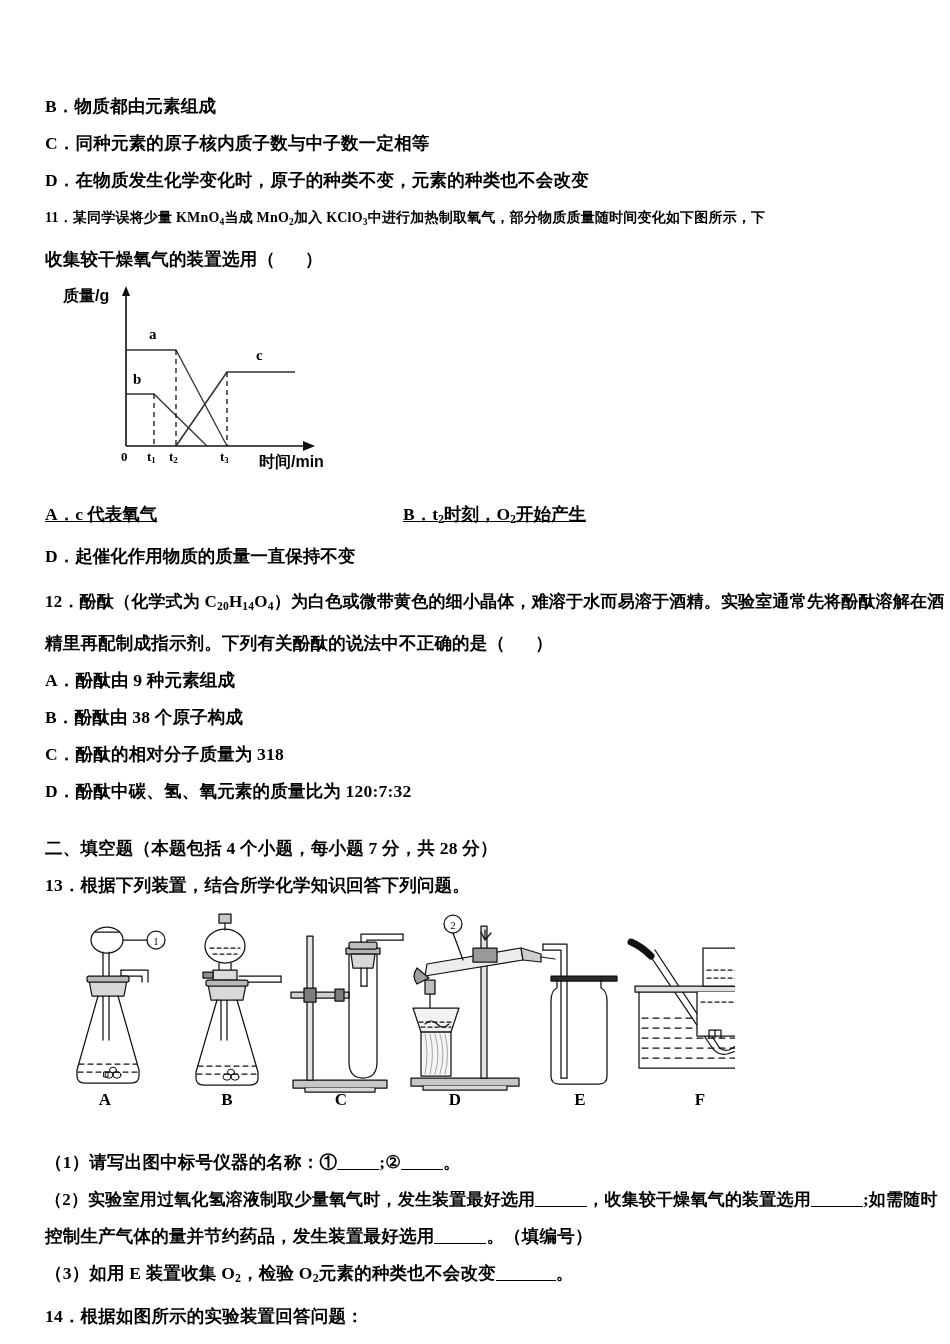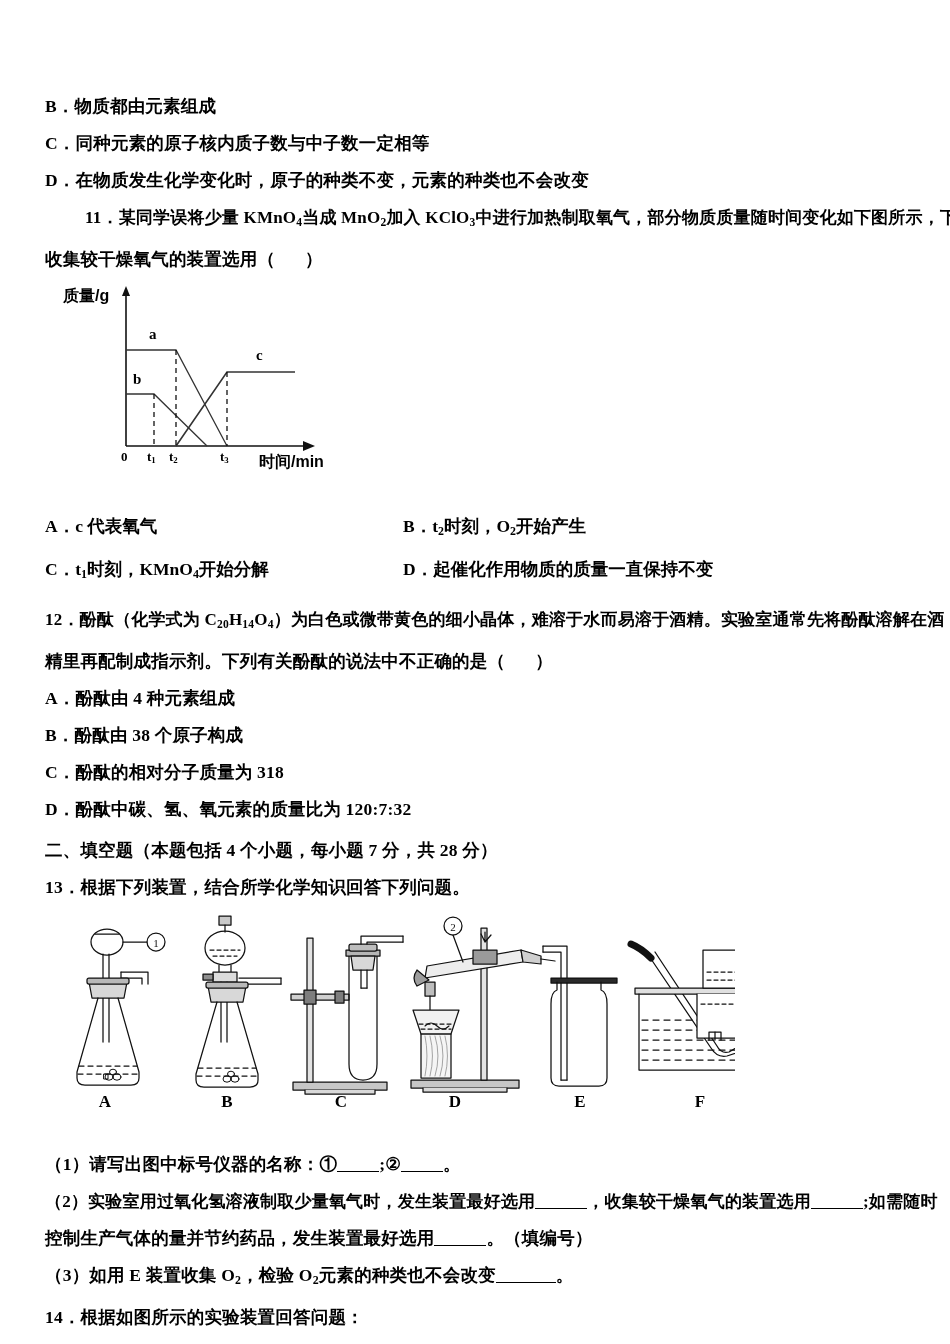--- a/index.html
+++ b/index.html
@@ -118,21 +118,21 @@
 </head>
 <body>
 
 <div class="page">
  <div class="content">
 
   <div class="line">B．物质都由元素组成</div>
   <div class="line">C．同种元素的原子核内质子数与中子数一定相等</div>
   <div class="line">D．在物质发生化学变化时，原子的种类不变，元素的种类也不会改变</div>
 
-  <div class="line" style="font-size:17px;margin-left:40px;">
+  <div class="line" style="font-size:14px;">
     <span>11．某同学误将少量 KMnO</span><sub>4</sub><span>当成 MnO</span><sub>2</sub><span>加入 KClO</span><sub>3</sub><span>中进行加热制取氧气，部分物质质量随时间变化如下图所示，下</span>
   </div>
   <div class="line">
     <span>收集较干燥氧气的装置选用（</span><span class="paren-gap"></span><span>）</span>
   </div>
 
   <div class="chart-wrap">
     <span class="chart-ylab">质量/g</span>
     <span class="chart-xlab">时间/min</span>
 
@@ -158,46 +158,43 @@
     <span class="curve-lab" style="left:86px; top:42px;">a</span>
     <span class="curve-lab" style="left:70px; top:87px;">b</span>
     <span class="curve-lab" style="left:193px; top:63px;">c</span>
 
     <span class="tick-lab" style="left:58px; top:165px;">0</span>
     <span class="tick-lab" style="left:84px; top:165px;">t<sub>1</sub></span>
     <span class="tick-lab" style="left:106px; top:165px;">t<sub>2</sub></span>
     <span class="tick-lab" style="left:157px; top:165px;text-align:right;">t<sub>3</sub></span>
   </div>
 
-  <div class="opt-row" style="margin-top:24px;">
+  <div class="opt-row" style="margin-top:12px;text-decoration:underline;">
     <div>A．c 代表氧气</div>
     <div>
       <span>B．t</span><sub>2</sub><span>时刻，O</span><sub>2</sub><span>开始产生</span>
     </div>
   </div>
   <div class="opt-row">
-    <div>
-      <span>C．t</span><sub>1</sub><span>时刻，KMnO</span><sub>4</sub><span>开始分解</span>
-    </div>
     <div>D．起催化作用物质的质量一直保持不变</div>
   </div>
 
   <div class="line" style="margin-top:8px; font-size:17px;">
     <span>12．酚酞（化学式为 C</span><sub>20</sub><span>H</span><sub>14</sub><span>O</span><sub>4</sub><span>）为白色或微带黄色的细小晶体，难溶于水而易溶于酒精。实验室通常先将酚酞溶解在酒</span>
   </div>
   <div class="line">
     <span>精里再配制成指示剂。下列有关酚酞的说法中不正确的是（</span><span class="paren-gap"></span><span>）</span>
   </div>
 
-  <div class="line">A．酚酞由 4 种元素组成</div>
+  <div class="line">A．酚酞由 9 种元素组成</div>
   <div class="line">B．酚酞由 38 个原子构成</div>
   <div class="line">C．酚酞的相对分子质量为 318</div>
   <div class="line">D．酚酞中碳、氢、氧元素的质量比为 120:7:32</div>
 
-  <div class="line" style="margin-top:4px;">二、填空题（本题包括 4 个小题，每小题 7 分，共 28 分）</div>
+  <div class="line" style="margin-top:20px;">二、填空题（本题包括 4 个小题，每小题 7 分，共 28 分）</div>
 
   <div class="line">13．根据下列装置，结合所学化学知识回答下列问题。</div>
 
   <div class="app-wrap">
     <svg width="680" height="210" viewBox="0 0 680 210">
       <g stroke="#111" fill="none" stroke-width="1.25" stroke-linejoin="round" stroke-linecap="round">
 
         <g transform="translate(10,8)">
 
           <ellipse cx="42" cy="20" rx="16" ry="13"></ellipse>

